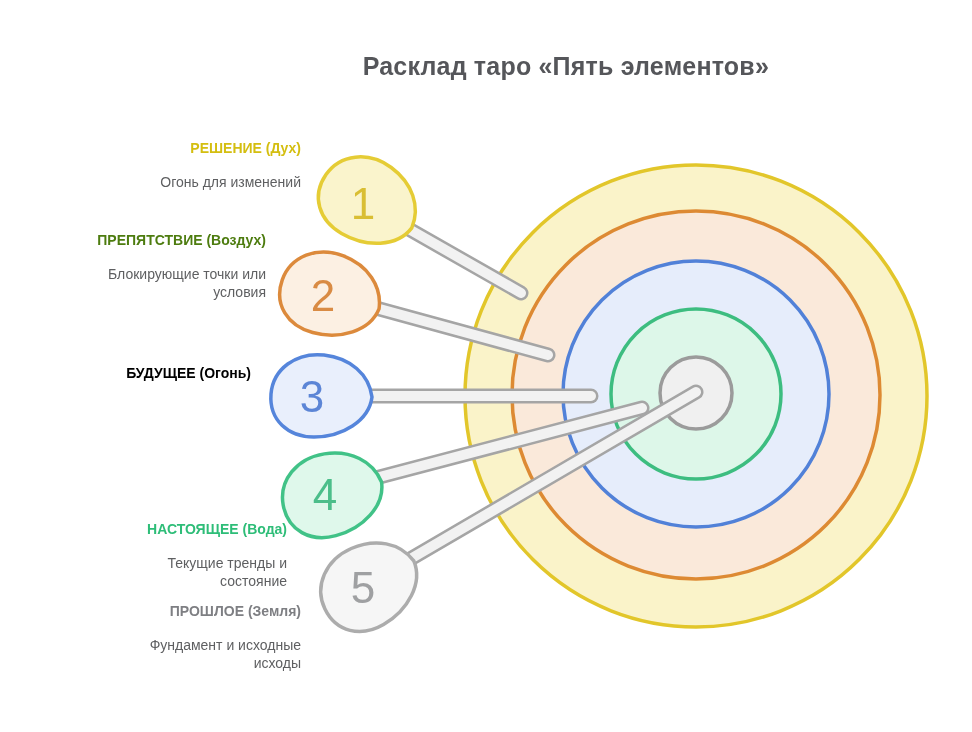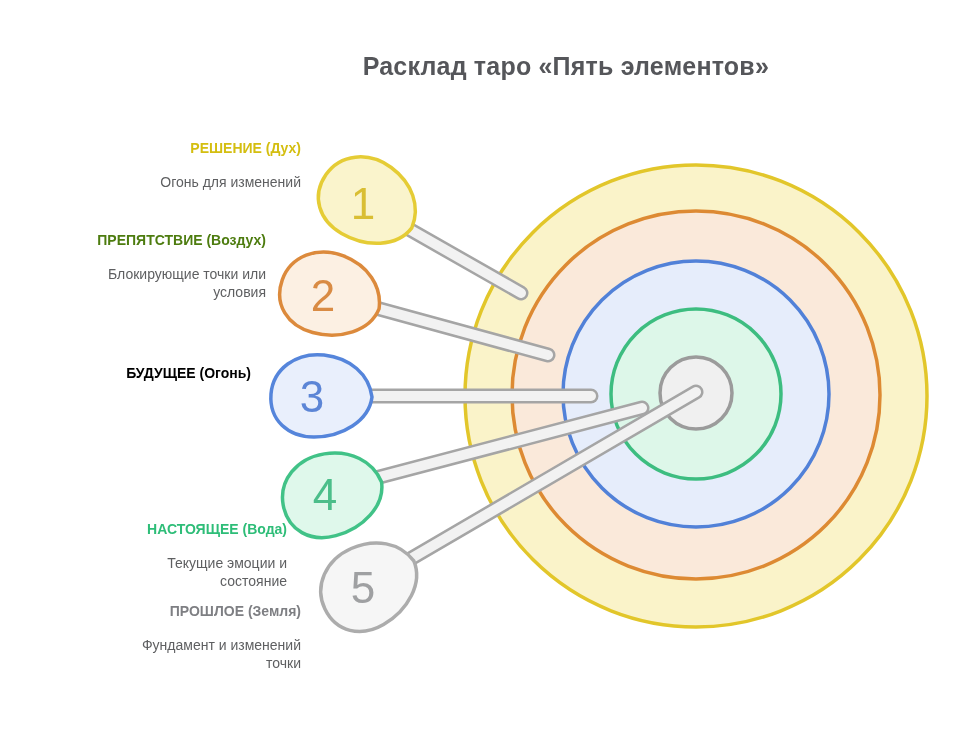--- a/index.html
+++ b/index.html
@@ -107,21 +107,21 @@
     <div class="card-label c2">ПРЕПЯТСТВИЕ (Воздух)</div>
     <div class="card-desc">Блокирующие точки или условия</div>
   </div>
 
   <div class="label-block lb3">
     <div class="card-label c3">БУДУЩЕЕ (Огонь)</div>
   </div>
 
   <div class="label-block lb4">
     <div class="card-label c4">НАСТОЯЩЕЕ (Вода)</div>
-    <div class="card-desc">Текущие эмоции и состояние</div>
+    <div class="card-desc">Текущие тренды и состояние</div>
   </div>
 
   <div class="label-block lb5">
     <div class="card-label c5">ПРОШЛОЕ (Земля)</div>
-    <div class="card-desc">Фундамент и изменений точки</div>
+    <div class="card-desc">Фундамент и исходные исходы</div>
   </div>
 
 </div>
 
 </body></html>

